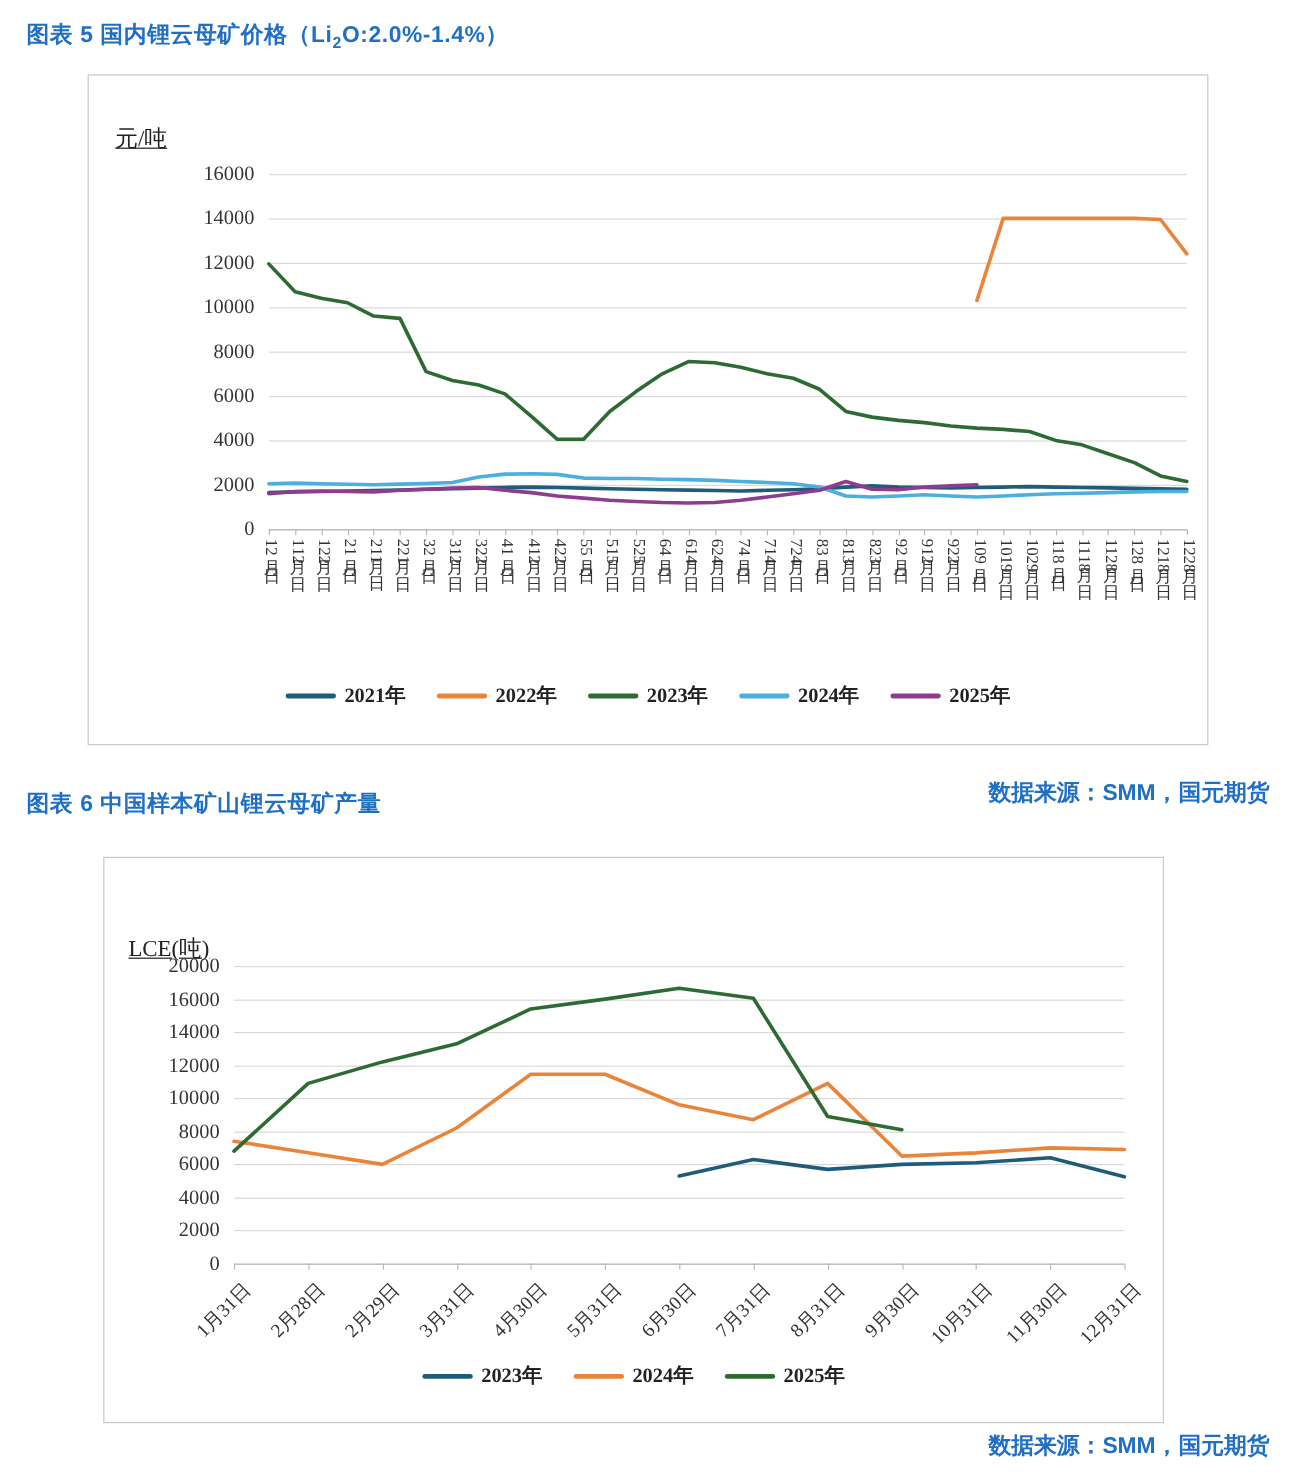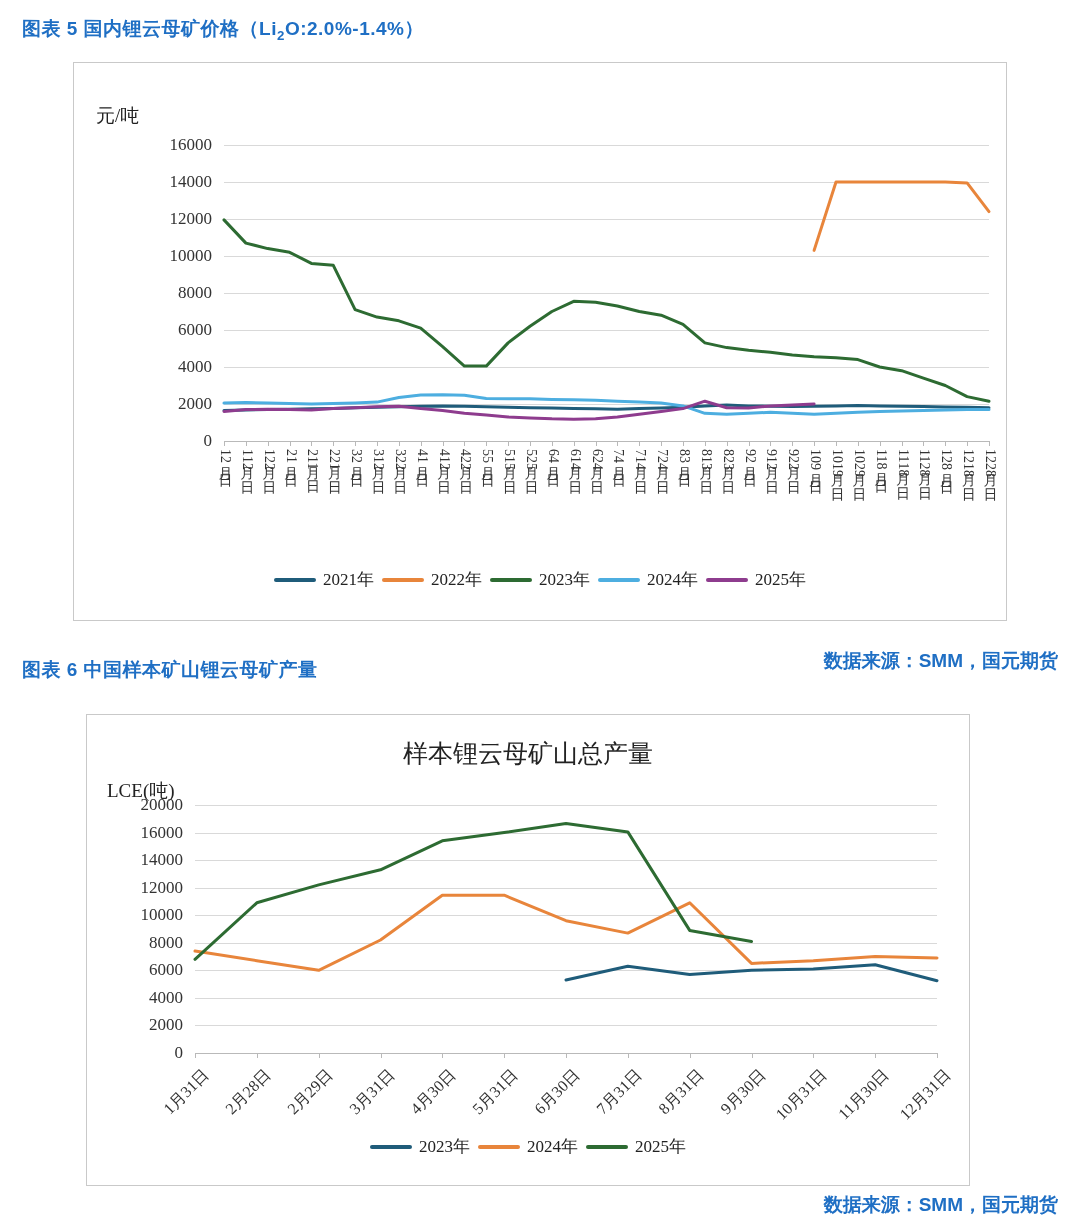--- a/index.html
+++ b/index.html
@@ -43,20 +43,21 @@
   .chart-title {
     text-align: center;
     font-size: 25px;
     font-family: "Liberation Serif", serif;
     color: #222;
   }
   .axis-unit {
     font-size: 19px;
     font-family: "Liberation Serif", serif;
     color: #222;
+    text-decoration: underline;
   }
   .ytick {
     position: absolute;
     right: 0;
     transform: translateY(-50%);
     font-size: 17px;
     color: #333;
     text-align: right;
     white-space: nowrap;
     font-family: "Liberation Serif", serif;
@@ -67,22 +68,23 @@
     background: #D9D9D9;
   }
   .plot {
     position: absolute;
     overflow: visible;
   }
   .legend {
     display: flex;
     justify-content: center;
     align-items: center;
-    gap: 8px;
-    position: absolute;
+    gap: 26px;
+    position: absolute;
+    font-weight: bold;
   }
   .legend-item {
     display: flex;
     align-items: center;
     gap: 7px;
     font-size: 17px;
     font-family: "Liberation Serif", serif;
     color: #222;
   }
   .legend-swatch {
@@ -261,21 +263,20 @@
           <span>2025年</span>
         </div>
       </div>
   </div>
 
   <div class="source-line" style="position:absolute; left:0; top:648px; width:1058px;">数据来源：SMM，国元期货</div>
 
   <div style="position:absolute; left:22px; top:657px;" class="fig-caption">图表 6 中国样本矿山锂云母矿产量</div>
 
   <div class="chart-frame" style="left:86px; top:714px; width:884px; height:472px; position:absolute;">
-    <div class="chart-title" style="position:absolute; left:0; top:22px; width:100%;">样本锂云母矿山总产量</div>
     <div class="axis-unit" style="position:absolute; left:20px; top:63px;">LCE(吨)</div>
 
     <div id="c2-grid">
         <div class="gridline" style="left: 108px; top: 338px; width: 742px;"></div>
         <div class="gridline" style="left: 108px; top: 310.444px; width: 742px;"></div>
         <div class="gridline" style="left: 108px; top: 282.889px; width: 742px;"></div>
         <div class="gridline" style="left: 108px; top: 255.333px; width: 742px;"></div>
         <div class="gridline" style="left: 108px; top: 227.778px; width: 742px;"></div>
         <div class="gridline" style="left: 108px; top: 200.222px; width: 742px;"></div>
         <div class="gridline" style="left: 108px; top: 172.667px; width: 742px;"></div>

